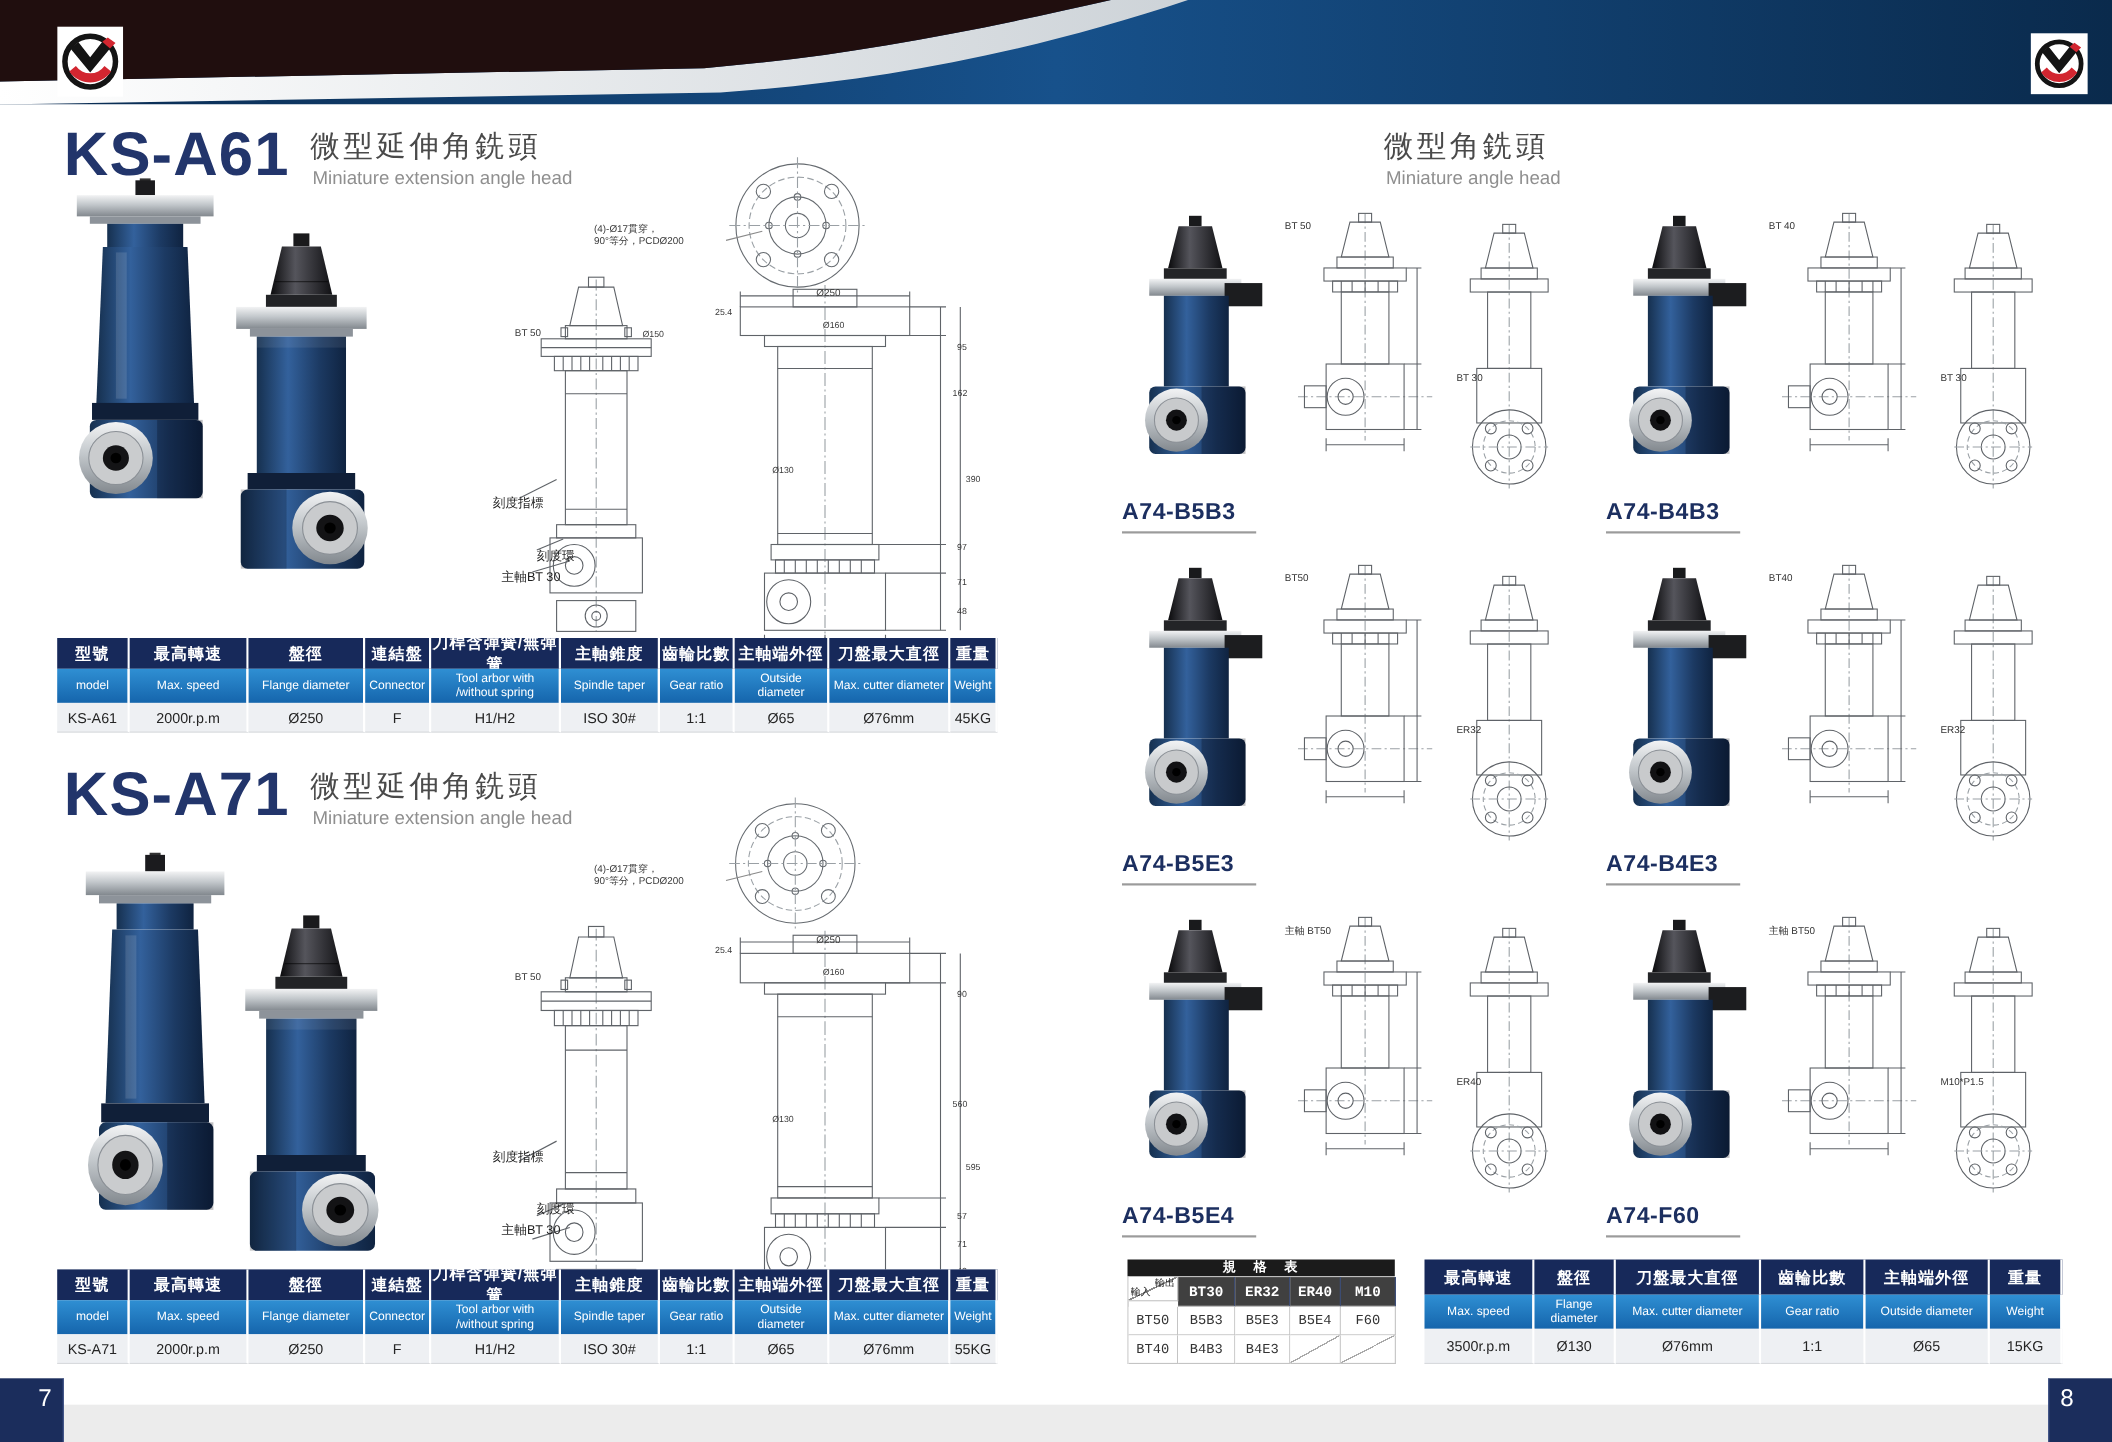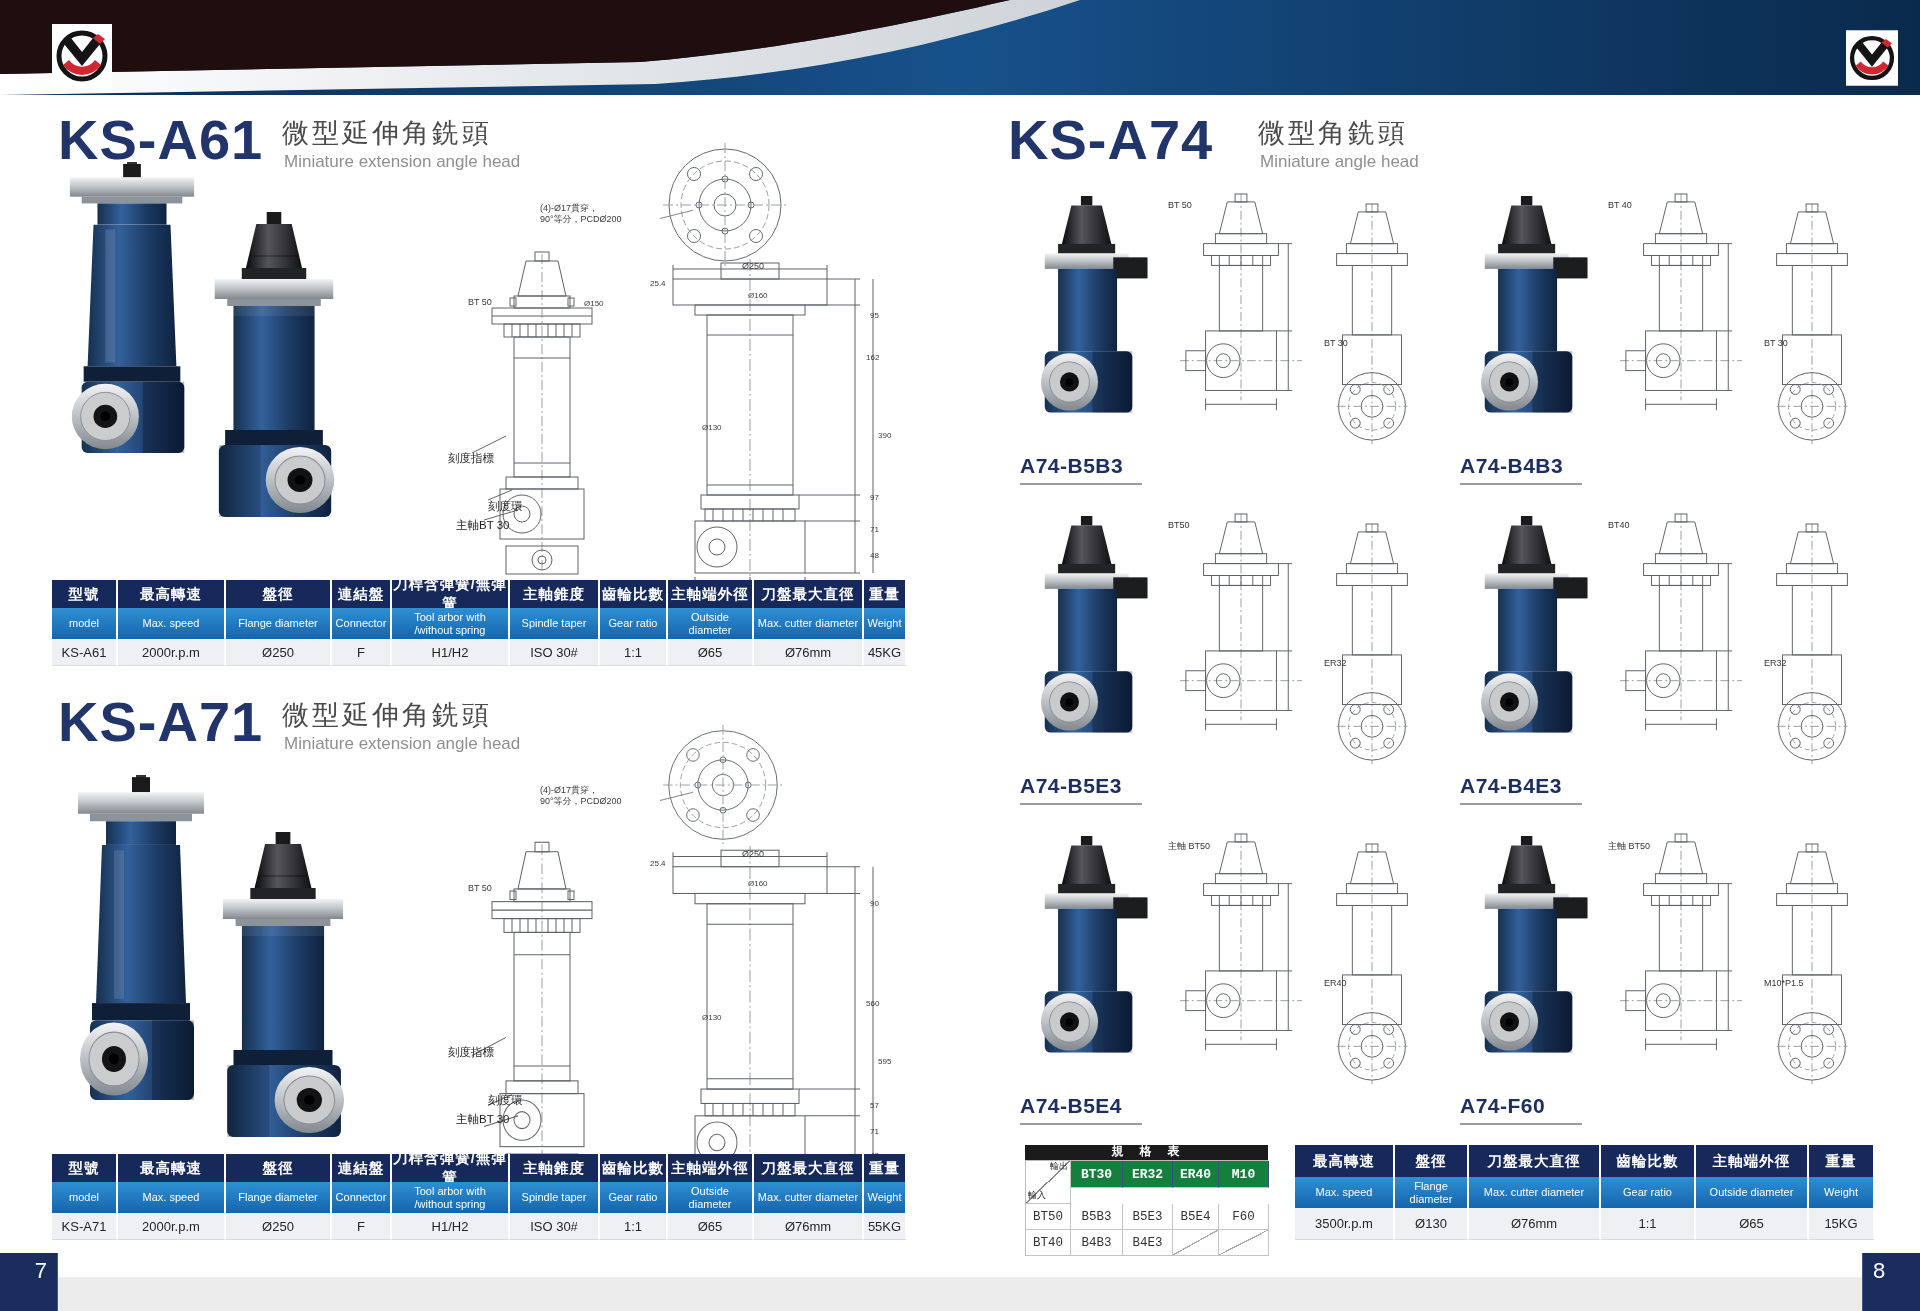--- a/index.html
+++ b/index.html
@@ -31,22 +31,22 @@
   .tblA74 { left:1295px; top:1145px; grid-template-columns:100px 74px 132px 95px 113px 66px; }
   .tblA74 .th-zh { height:32px; } .tblA74 .th-en { height:31px; } .tblA74 .td { height:32px; }
 
   
   .mxwrap { position:absolute; left:1025px; top:1145px; width:243px;font-family:Liberation Mono, monospace; }
   .mx-title { background:#1b1b1b; color:#fff; font-size:12px; font-weight:700; height:15px; line-height:15px;
               text-align:center; letter-spacing:2px; }
   .mx { display:grid; grid-template-columns:45px 52px 50px 46px 50px; border-left:1px solid #bdbdbd; border-top:1px solid #bdbdbd; }
   .mx > div { height:26px; display:flex; align-items:center; justify-content:center; font-size:12.5px; color:#333;
               background:#fff; border-right:1px solid #c4c4c4; border-bottom:1px solid #c4c4c4; box-sizing:border-box; }
-  .mx .mh { background:#15803d; color:#fff; font-weight:700; font-size:13px; height:27px; border-right:1px solid #3c4e7e; }
-  .mx .corner { position:relative; height:43px; background:#fff;
+  .mx .mh { background:#404040; color:#fff; font-weight:700; font-size:13px; height:27px; border-right:1px solid #3c4e7e; }
+  .mx .corner { position:relative; height:22px; background:#fff;
     background-image:linear-gradient(to bottom right, transparent calc(50% - 0.7px), #8a8a8a calc(50% - 0.7px), #8a8a8a calc(50% + 0.7px), transparent calc(50% + 0.7px)); }
   .mx .corner span { position:absolute; font-size:9px; color:#222; line-height:1; }
   .mx .corner .c-out { top:2px; right:2px; }
   .mx .corner .c-in  { bottom:2px; left:2px; }
   .mx .slash { background-image:linear-gradient(to bottom right, transparent calc(50% - 0.6px), #aaa calc(50% - 0.6px), #aaa calc(50% + 0.6px), transparent calc(50% + 0.6px)); }
 
   
   .vcard { position:absolute; width:430px; height:300px; }
   .vphoto { position:absolute; left:2px; top:8px; width:138px; height:254px; }
   .vd1 { position:absolute; left:160px; top:4px; width:126px; height:256px; }
@@ -439,21 +439,20 @@
       <div class="td">Ø250</div>
       <div class="td">F</div>
       <div class="td">H1/H2</div>
       <div class="td">ISO 30#</div>
       <div class="td">1:1</div>
       <div class="td">Ø65</div>
       <div class="td">Ø76mm</div>
       <div class="td">55KG</div>
     </div>
 
-  <div class="model-title" style="left:1008px;top:112px">KS-A74</div>
   <div class="sub-zh" style="left:1258px;top:120px">微型角銑頭</div>
   <div class="sub-en" style="left:1260px;top:153px">Miniature angle head</div>
 
   <div>
       <div class="vcard" style="left: 1018px; top: 188px;">
       <svg class="vphoto" viewBox="0 0 145 265" preserveAspectRatio="none">
           <use href="#g-photo-a74"></use>
         </svg>
       <svg class="vd1" viewBox="0 0 128 258" preserveAspectRatio="none">
           <use href="#g-draw-a74-side"></use>

